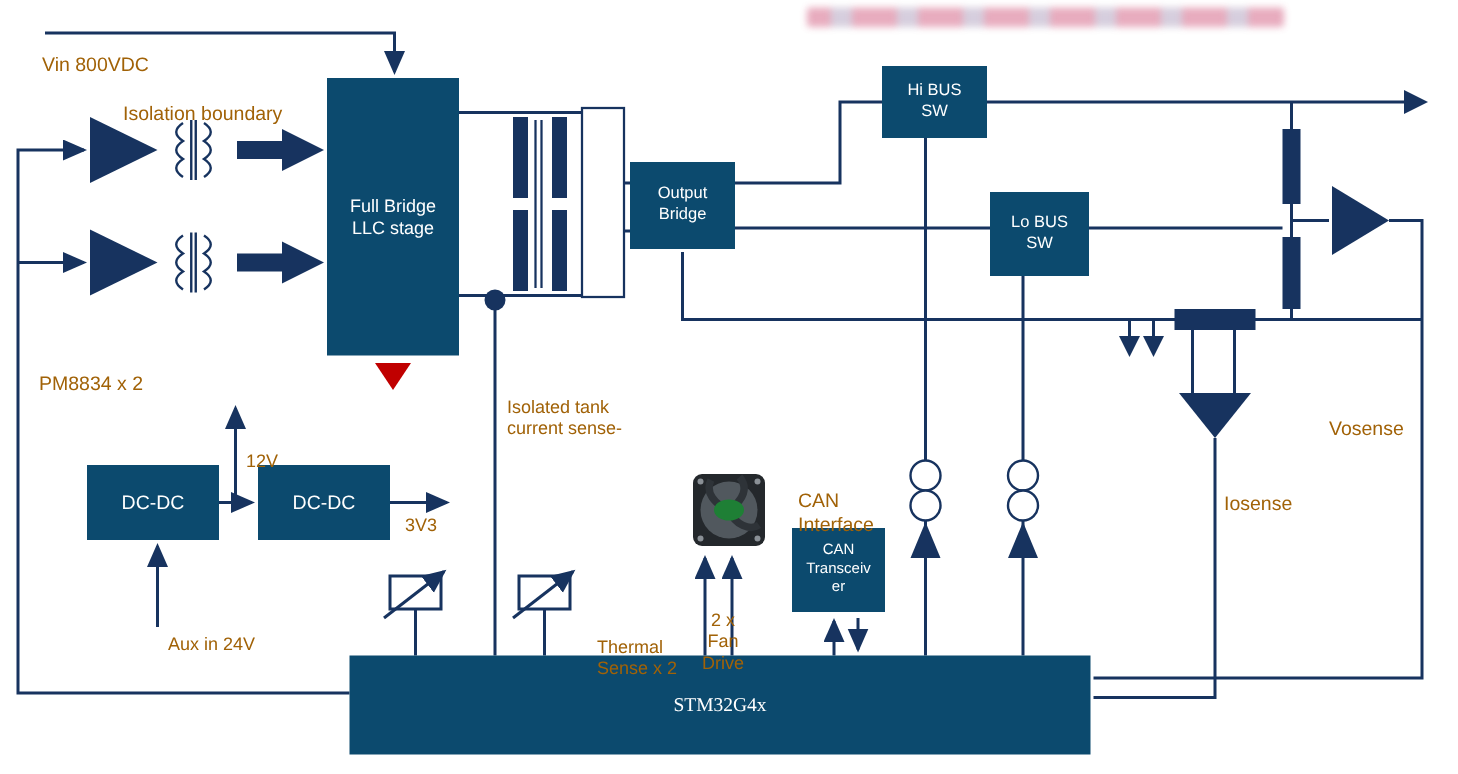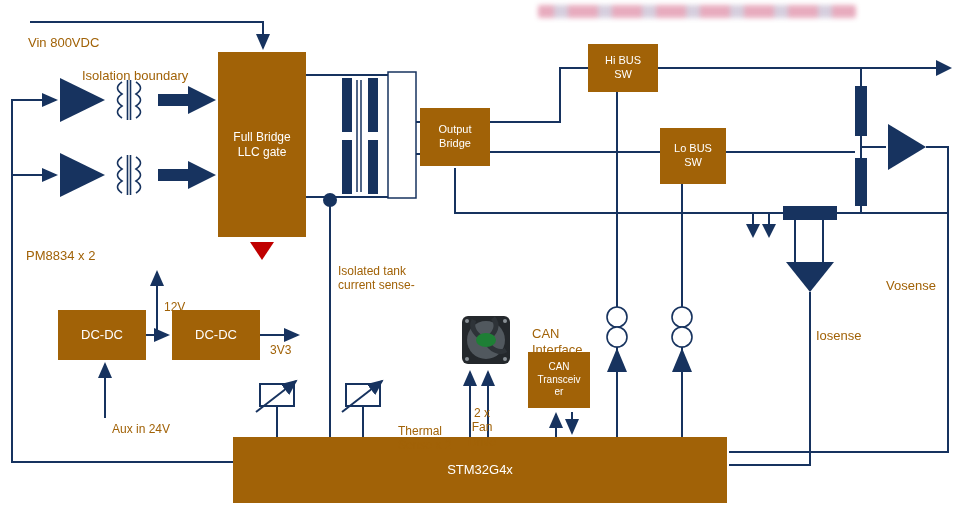--- a/index.html
+++ b/index.html
@@ -2,21 +2,21 @@
 <html><head>
 <meta charset="utf-8">
 <style>
   html,body{margin:0;padding:0;background:#fff;}
   .canvas{
     position:relative;width:972px;height:516px;background:#ffffff;
     font-family:"Liberation Sans",sans-serif;overflow:hidden;
   }
   svg.wires{position:absolute;left:0;top:0;}
   .box{
-    position:absolute;background:#a16207;color:#ffffff;
+    position:absolute;background:#0c4a6e;color:#ffffff;
     display:flex;align-items:center;justify-content:center;
     text-align:center;white-space:pre-line;line-height:1.25;
   }
   .lbl{
     position:absolute;color:#a16207;white-space:pre-line;line-height:1.2;margin-top:32px;
   }
   .watermark{
     position:absolute;left:538px;top:5px;width:318px;height:13px;
     background:repeating-linear-gradient(90deg,
       rgba(213,105,138,.65) 0 16px,
@@ -151,33 +151,33 @@
       <circle cx="5" cy="5" r="2" fill="#8a9096"></circle>
       <circle cx="43" cy="5" r="2" fill="#8a9096"></circle>
       <circle cx="5" cy="43" r="2" fill="#8a9096"></circle>
       <circle cx="43" cy="43" r="2" fill="#8a9096"></circle>
     </g>
   </svg>
 
   <div class="watermark"></div>
 
   <div class="box" style="left:218px;top:52px;width:88px;height:185px;font-size:12px;">Full Bridge
-LLC gate</div>
+LLC stage</div>
   <div class="box" style="left:420px;top:108px;width:70px;height:58px;font-size:11px;">Output
 Bridge</div>
   <div class="box" style="left:588px;top:44px;width:70px;height:48px;font-size:11px;">Hi BUS
 SW</div>
   <div class="box" style="left:660px;top:128px;width:66px;height:56px;font-size:11px;">Lo BUS
 SW</div>
   <div class="box" style="left:528px;top:352px;width:62px;height:56px;font-size:10px;">CAN
 Transceiv
 er</div>
   <div class="box" style="left:58px;top:310px;width:88px;height:50px;font-size:13px;">DC-DC</div>
   <div class="box" style="left:172px;top:310px;width:88px;height:50px;font-size:13px;">DC-DC</div>
-  <div class="box" style="left:233px;top:437px;width:494px;height:66px;font-size:13px;">STM32G4x</div>
+  <div class="box" style="left:233px;top:437px;width:494px;height:66px;font-size:13px;font-family:Liberation Serif, serif;">STM32G4x</div>
 
   <div class="lbl" style="left:28px;top:3px;font-size:13px;">Vin 800VDC</div>
   <div class="lbl" style="left:82px;top:36px;font-size:13px;text-align:right;">Isolation boundary</div>
   <div class="lbl" style="left:26px;top:216px;font-size:13px;">PM8834 x 2</div>
   <div class="lbl" style="left:338px;top:232px;font-size:12px;">Isolated tank
 current sense-</div>
   <div class="lbl" style="left:532px;top:294px;font-size:13px;">CAN
 Interface</div>
   <div class="lbl" style="left:164px;top:268px;font-size:12px;">12V</div>
   <div class="lbl" style="left:270px;top:311px;font-size:12px;">3V3</div>

